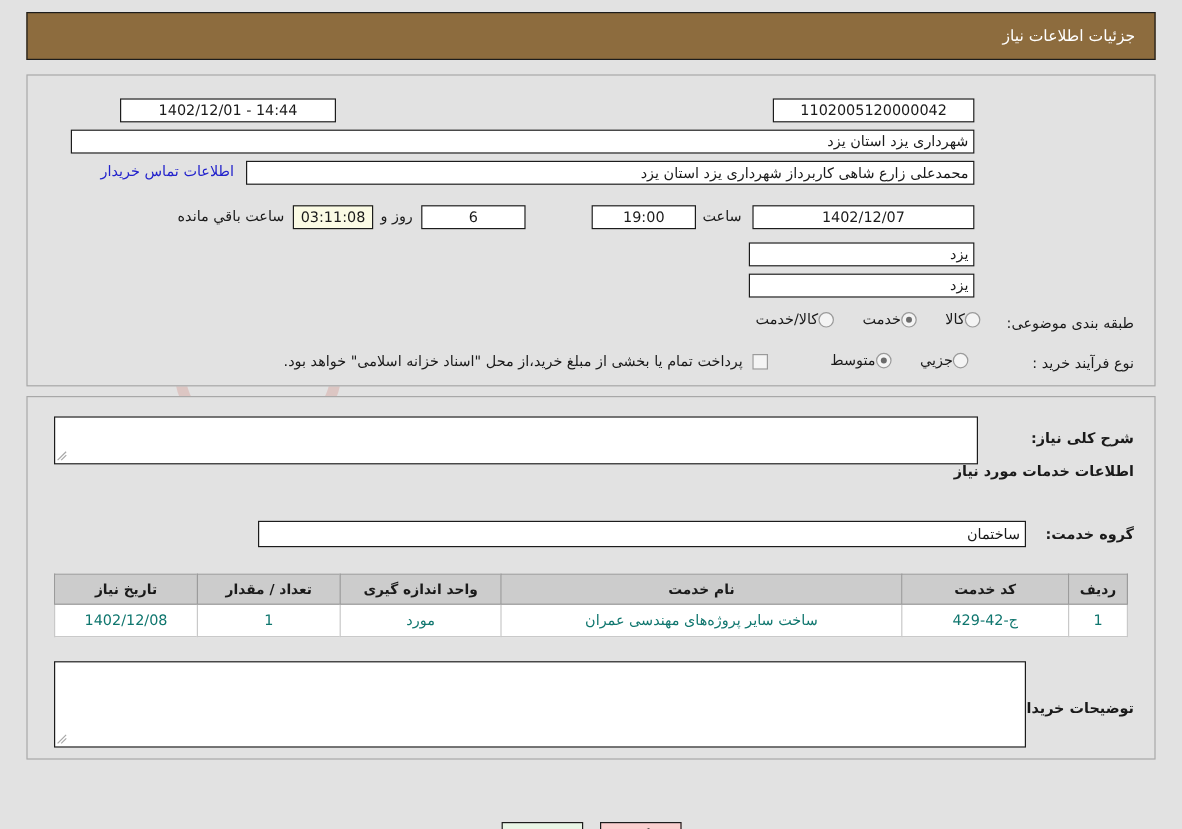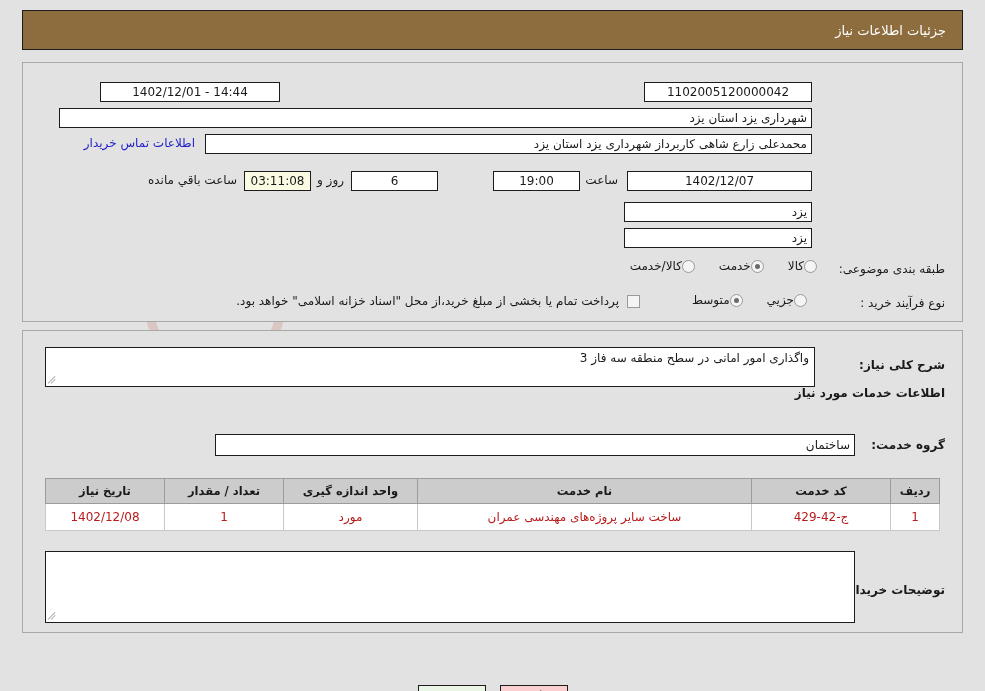--- a/index.html
+++ b/index.html
@@ -184,21 +184,21 @@
     height: 24px;
     color: #1a1a1a;
     padding: 0 4px;
   }
   .tbl td {
     background: #ffffff;
     border: 1px solid #c9c9c9;
     height: 26px;
     text-align: center;
     font-size: 12px;
-    color: #b91c1c;
+    color: #0f766e;
     padding: 0 4px;
   }
   .tbl td.ltr { direction: ltr; }
 
   
   .btnbar {
     position: absolute;
     left: 0; top: 645px;
     width: 985px;
     display: flex;
@@ -312,21 +312,20 @@
 </div>
 <div style="position:absolute; right:345px; top:294px; display:flex; align-items:center; gap:8px; z-index:3;">
   <span class="checkbox"></span>
   <span class="lbl">پرداخت تمام یا بخشی از مبلغ خرید،از محل "اسناد خزانه اسلامی" خواهد بود.</span>
 </div>
 
 <div class="panel" id="panel-bottom"></div>
 
 <span class="lbl bold-lbl" style="position:absolute; right:40px; top:358px; z-index:3;">شرح کلی نیاز:</span>
 <div class="tbox" style="right:170px; top:347px; width:770px; height:40px; z-index:3;">
-  <span>واگذاری امور امانی در سطح منطقه سه فاز 3</span>
   <span class="grip">
     <i style="width:10px; left:0; top:7px; transform:rotate(-45deg);"></i>
     <i style="width:6px;  left:3px; top:7px; transform:rotate(-45deg);"></i>
   </span>
 </div>
 
 <span class="sect-title" style="right:40px; top:386px; z-index:3;">اطلاعات خدمات مورد نیاز</span>
 
 <span class="lbl bold-lbl" style="position:absolute; right:40px; top:438px; z-index:3;">گروه خدمت:</span>
 <div class="fld rtl-text" style="position:absolute; right:130px; top:434px; width:640px; height:22px; line-height:20px; z-index:3;">ساختمان</div>

